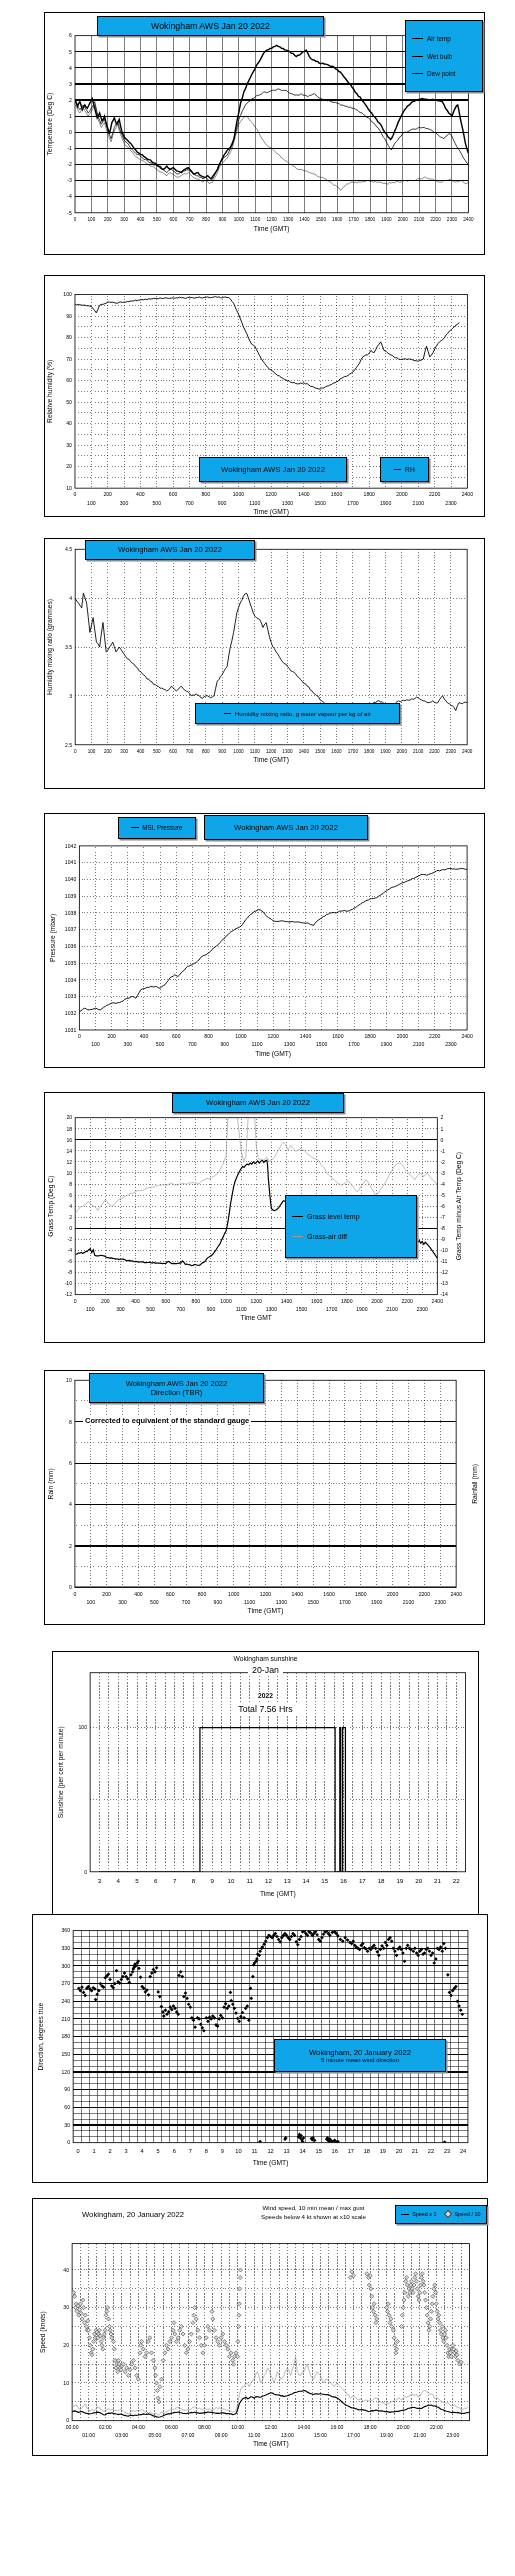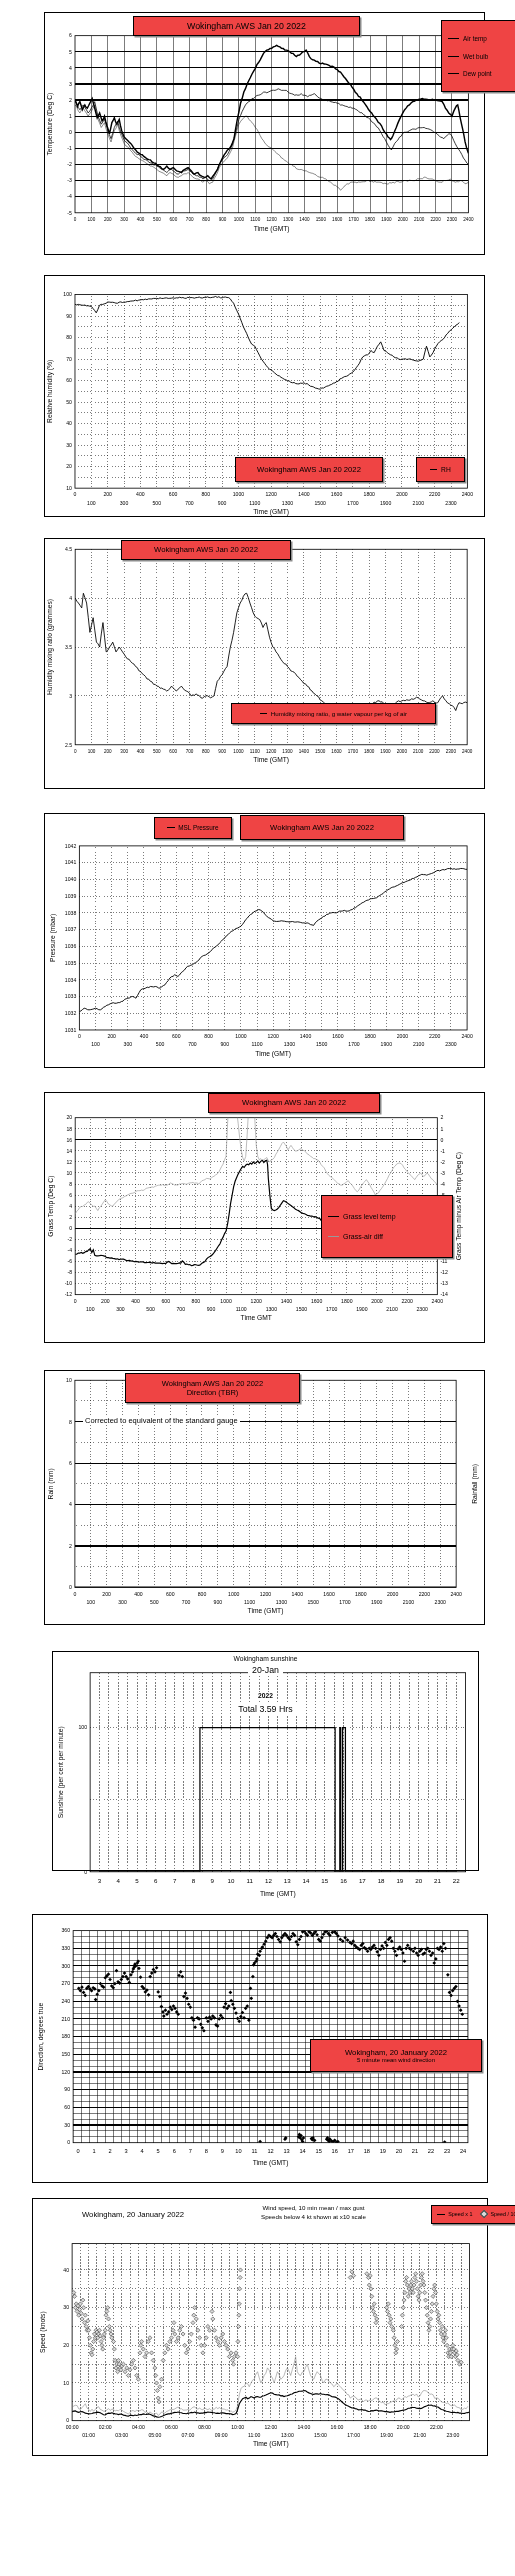--- a/index.html
+++ b/index.html
@@ -6,22 +6,22 @@
   body{width:515px;height:2576px;position:relative;font-family:"Liberation Sans",sans-serif;color:#000;}
   .page{position:absolute;inset:0;background:#fff;}
   .panel{position:absolute;background:#fff;border:0.5px solid #000;box-sizing:border-box;}
   .panel svg{position:absolute;left:0;top:0;}
   svg text{font-family:"Liberation Sans",sans-serif;fill:#000;}
   .gx-thin,.gy-thin{stroke:#000;stroke-width:1;}
   .gx-dot,.gy-dot{stroke:#000;stroke-width:1;stroke-dasharray:1 2;}
   .gx-dash{stroke:#000;stroke-width:1;stroke-dasharray:3 3;}
   .gy-bold{stroke:#000;}
   .frame{fill:none;stroke:#000;stroke-width:1.6;}
-  .ebox{position:absolute;background:#ef4444;border:0.5px solid #000;box-shadow:1.5px 1.5px 0 0 #8c8c8c;
-        display:flex;flex-direction:column;align-items:center;justify-content:center;box-sizing:border-box;z-index:3;margin-left:36px;}
+  .ebox{position:absolute;background:#0ea5e9;border:0.5px solid #000;box-shadow:1.5px 1.5px 0 0 #8c8c8c;
+        display:flex;flex-direction:column;align-items:center;justify-content:center;box-sizing:border-box;z-index:3;}
   .plain{position:absolute;z-index:3;}
   .ctr{left:0;right:0;text-align:center;}
   .ctr span{background:#fff;padding:0 4.1px;display:inline-block;}
   .lrow{display:flex;align-items:center;gap:3.6px;}
   .samp{width:11.3px;height:0;border-top:1px solid #000;flex:none;}
   .s-thick{border-top-width:1.5px;}
   .s-med{border-top-width:1px;}
   .s-thin{border-top-width:0.5px;}
   .s-gray{border-color:#999;}
   .s-short{width:7.2px;}
@@ -607,24 +607,24 @@
         <text x="52" y="101.89999999999998" text-anchor="end" font-size="10">8</text>
         <text x="52" y="21.5" text-anchor="end" font-size="10">10</text>
         <text x="428" y="470" text-anchor="middle" font-size="13">Time (GMT)</text>
         <text x="16" y="219" text-anchor="middle" font-size="13" transform="rotate(-90 16 219)">Rain (mm)</text>
         <text x="838" y="219" text-anchor="middle" font-size="13" transform="rotate(-90 838 219)">Rainfall (mm)</text>
       </svg>
     <div class="ebox" style="left:44px;top:2.1px;width:175px;height:30px;font-size:7.5px;">
       <span>Wokingham AWS Jan 20 2022</span>
       <span>Direction (TBR)</span>
     </div>
-    <div class="plain" style="left:38px;top:45px;font-size:7.5px;font-weight:normal;background:#fff;padding:0 2.1px;">Corrected to equivalent of the standard gauge</div>
+    <div class="plain" style="left:38px;top:45px;font-size:7.5px;font-weight:bold;background:#fff;padding:0 2.1px;">Corrected to equivalent of the standard gauge</div>
   </section>
 
-  <section class="panel" id="p6" style="left:52px;top:1651px;width:427px;height:220px;">
+  <section class="panel" id="p6" style="left:52px;top:1651px;width:427px;height:290px;">
     <svg id="svg6" viewBox="0 0 826 498" width="426" height="257">
         <defs>
           <clipPath id="clip6">
             <rect x="72" y="40" width="728" height="386"></rect>
           </clipPath>
         </defs>
         <line x1="90.2" y1="40" x2="90.2" y2="426" class="gx-dash" shape-rendering="crispEdges"></line>
         <line x1="108.4" y1="40" x2="108.4" y2="426" class="gx-dash" shape-rendering="crispEdges"></line>
         <line x1="126.6" y1="40" x2="126.6" y2="426" class="gx-dash" shape-rendering="crispEdges"></line>
         <line x1="144.8" y1="40" x2="144.8" y2="426" class="gx-dash" shape-rendering="crispEdges"></line>
@@ -688,21 +688,21 @@
         <text x="745.4" y="448" text-anchor="middle" font-size="12">21</text>
         <text x="781.8" y="448" text-anchor="middle" font-size="12">22</text>
         <text x="66" y="429.5" text-anchor="end" font-size="10">0</text>
         <text x="66" y="149.78985507246375" text-anchor="end" font-size="10">100</text>
         <text x="436" y="472" text-anchor="middle" font-size="13">Time (GMT)</text>
         <text x="20" y="233" text-anchor="middle" font-size="13" transform="rotate(-90 20 233)">Sunshine (per cent per minute)</text>
       </svg>
     <div class="plain ctr" style="top:3.1px;font-size:6.7px;"><span>Wokingham sunshine</span></div>
     <div class="plain ctr" style="top:13.4px;font-size:8.8px;"><span>20-Jan</span></div>
     <div class="plain ctr" style="top:40px;font-size:6.7px;font-weight:bold;"><span>2022</span></div>
-    <div class="plain ctr" style="top:52px;font-size:8.8px;"><span>Total 3.59 Hrs</span></div>
+    <div class="plain ctr" style="top:52px;font-size:8.8px;"><span>Total 7.56 Hrs</span></div>
   </section>
 
   <section class="panel" id="p7" style="left:32px;top:1914px;width:456px;height:269px;">
     <svg id="svg7" viewBox="0 0 884 520" width="455" height="268">
         <defs>
           <clipPath id="clip7">
             <rect x="78" y="30" width="767" height="412"></rect>
           </clipPath>
         </defs>
         <line x1="93.58943089430895" y1="30" x2="93.58943089430895" y2="442" class="gx-thin" shape-rendering="crispEdges"></line>

